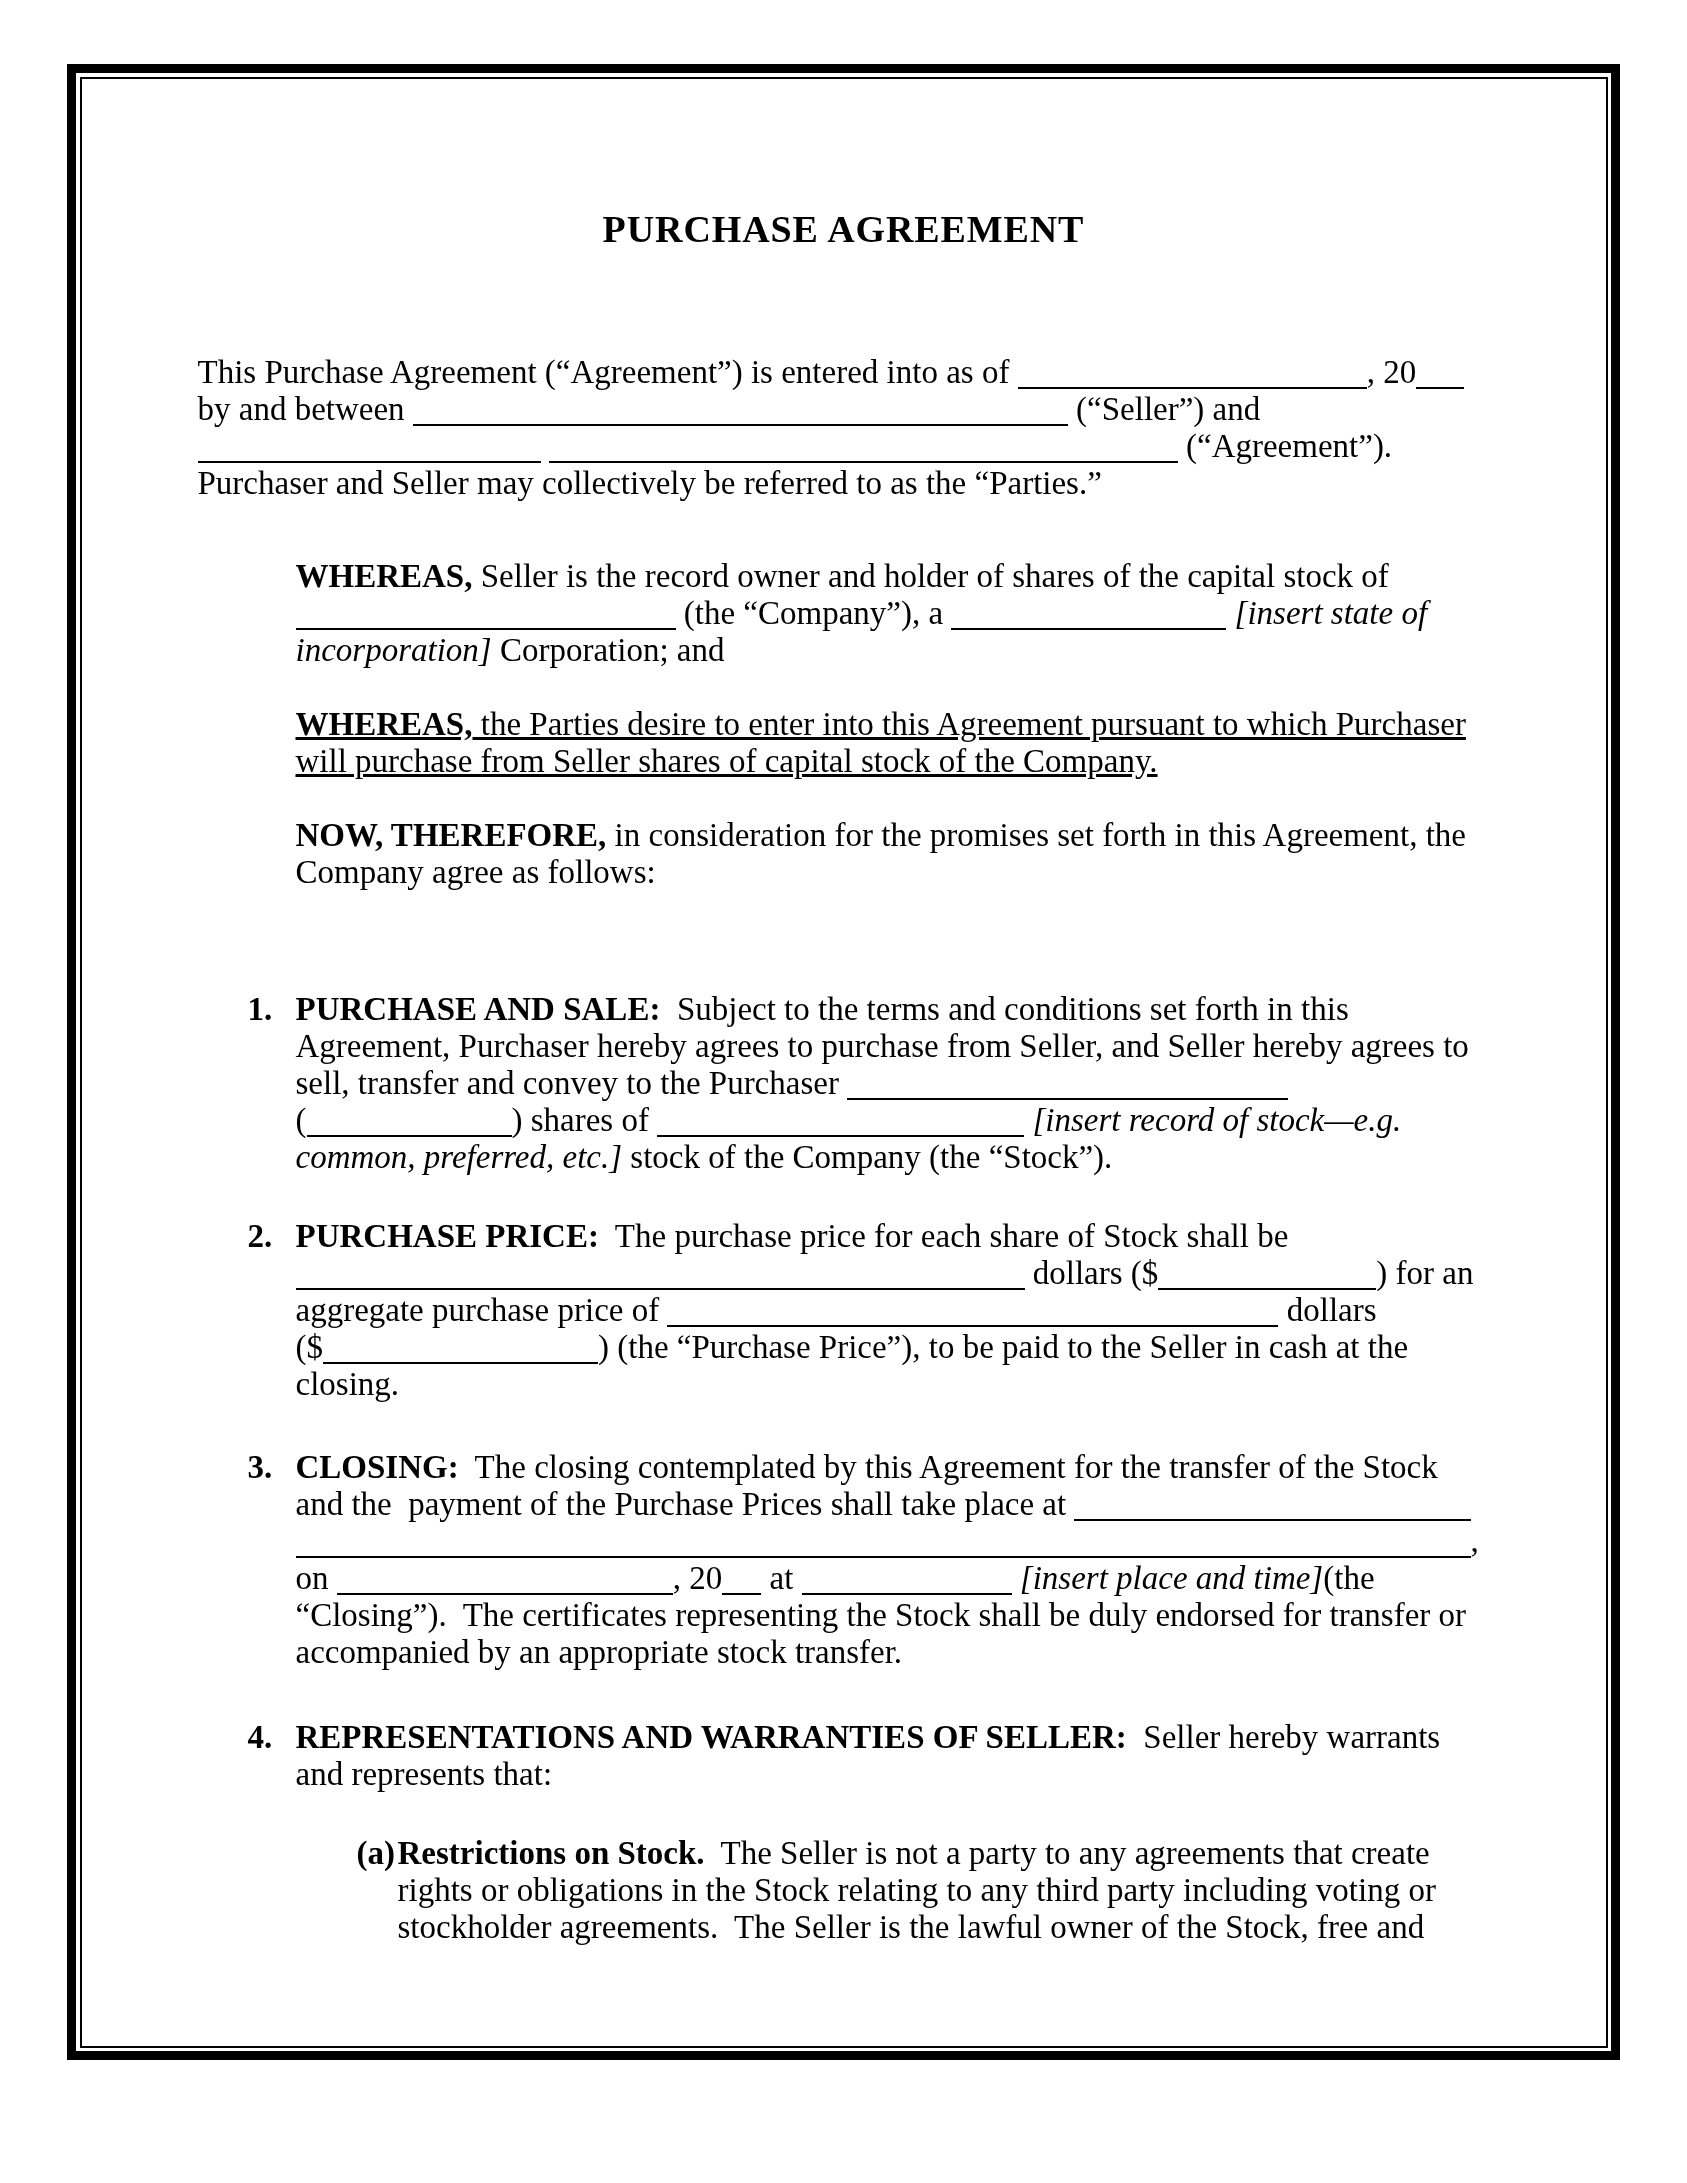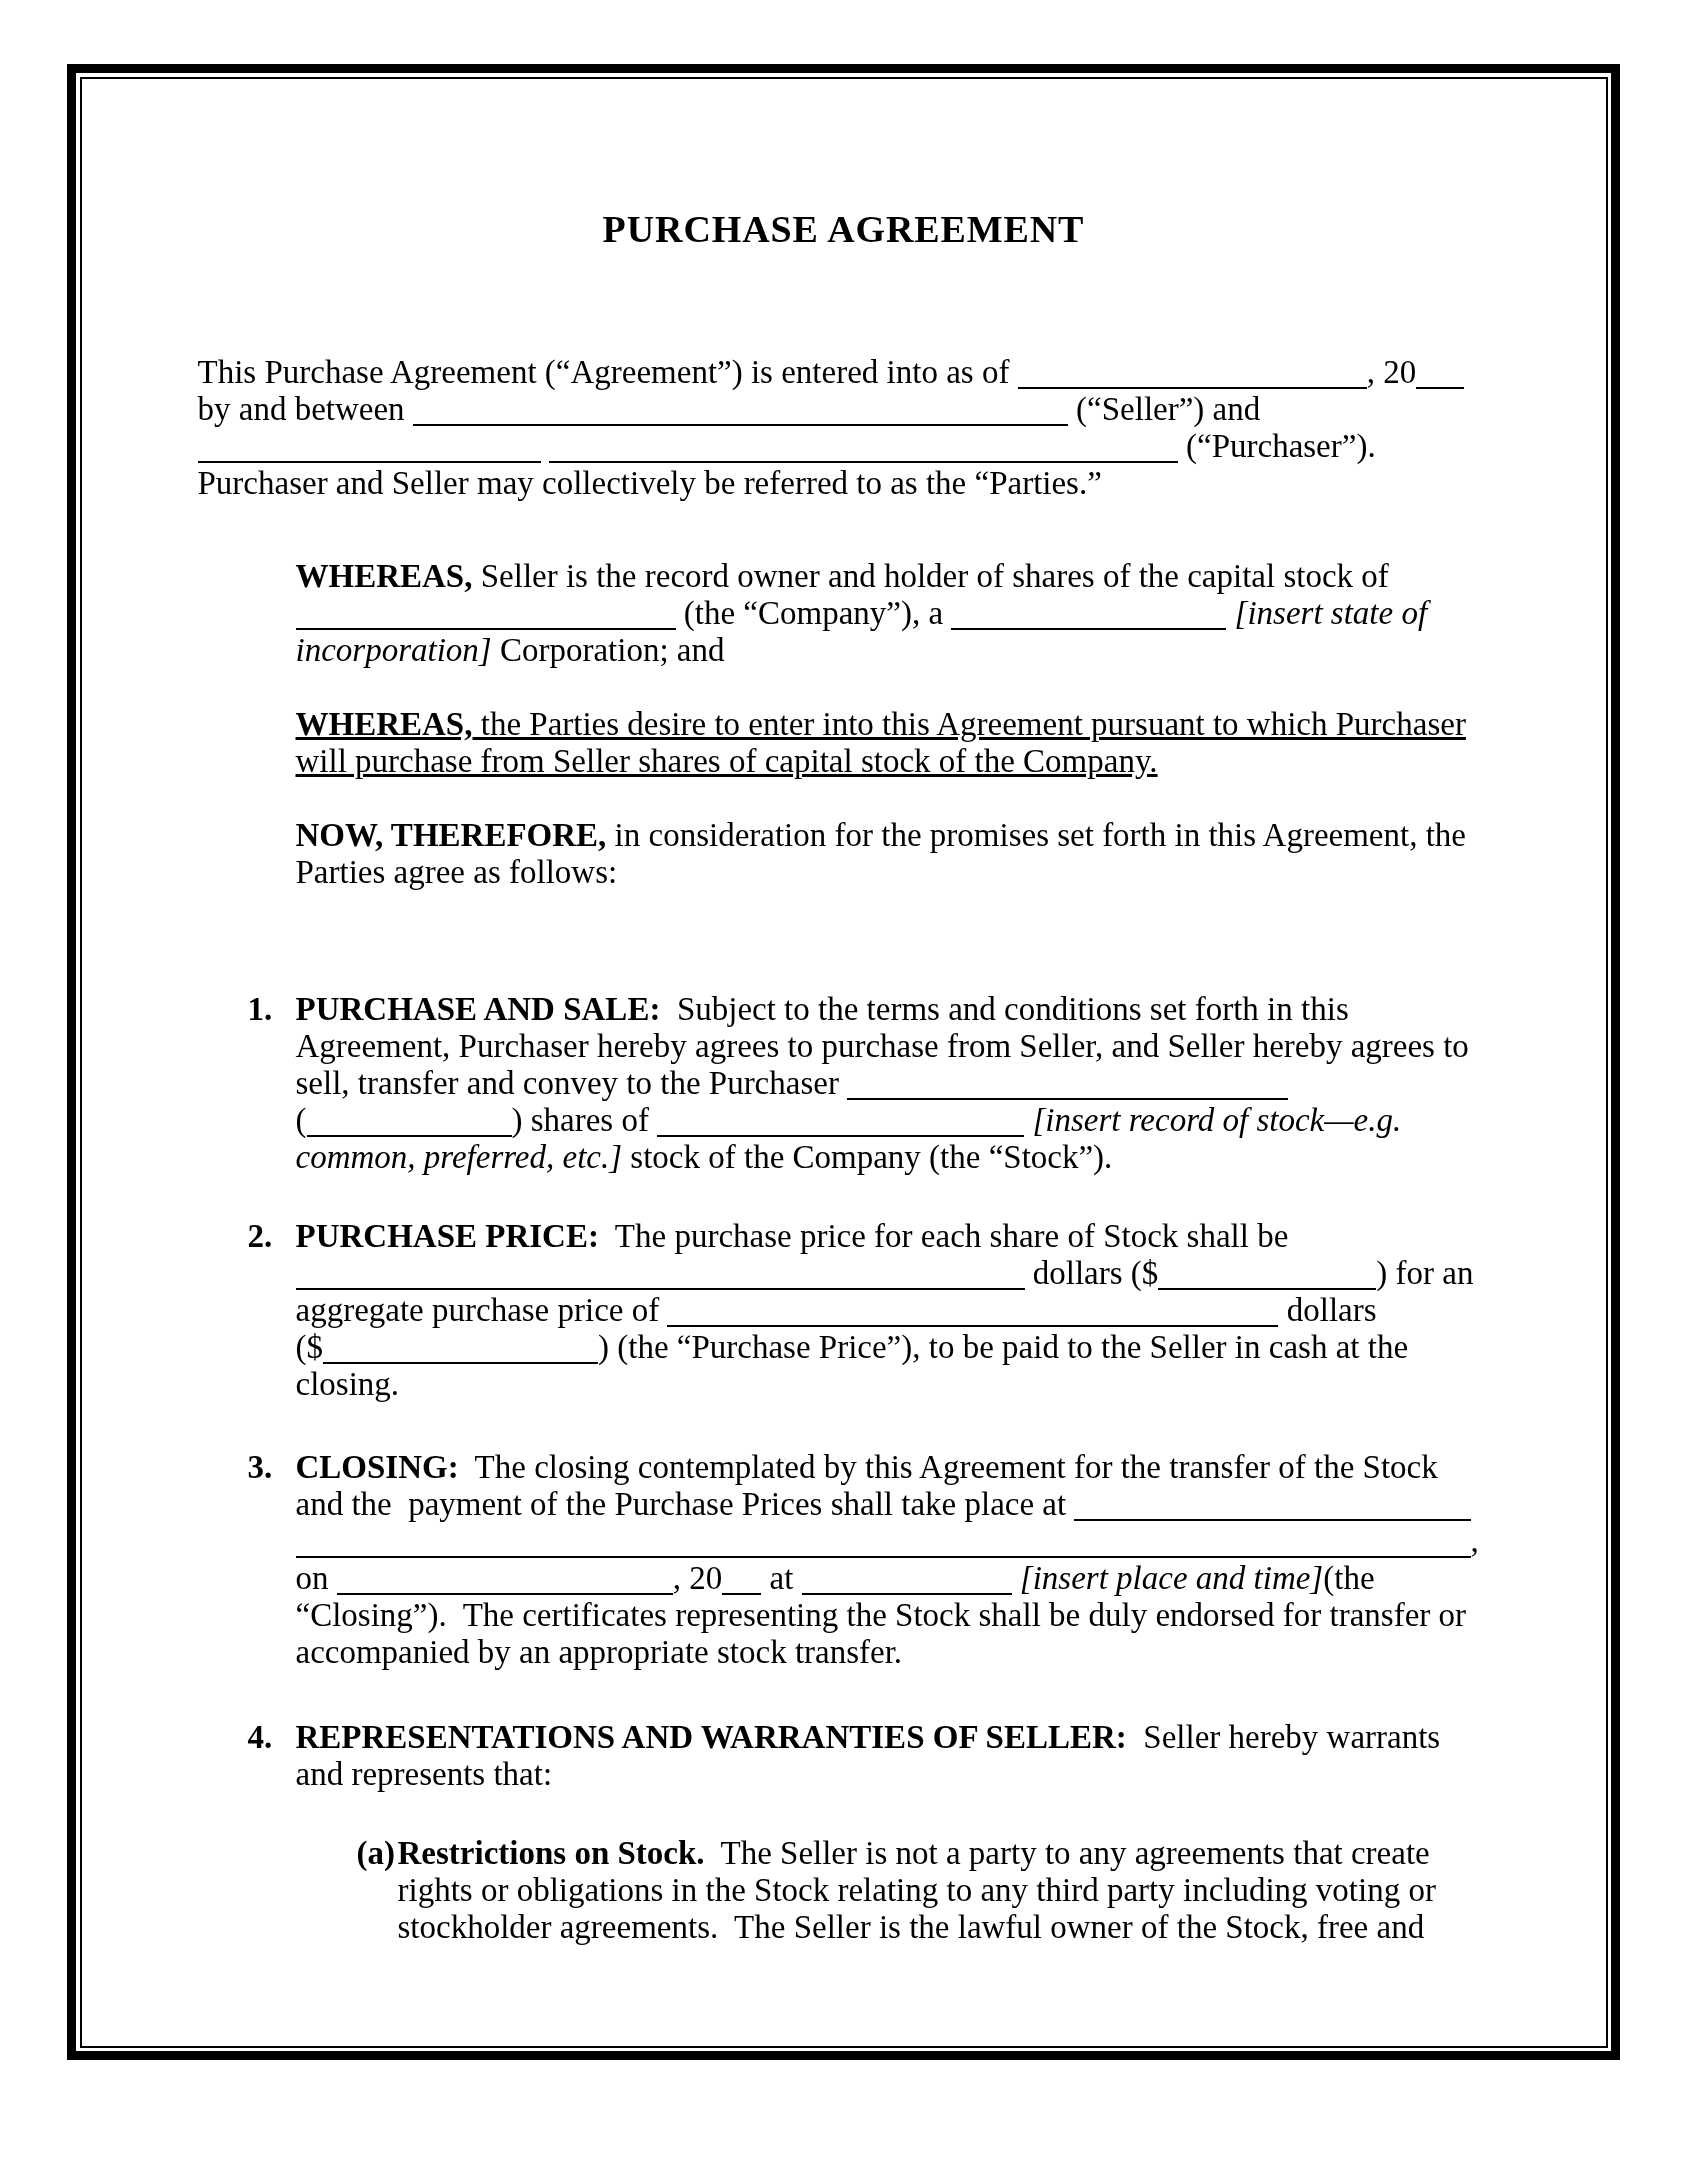--- a/index.html
+++ b/index.html
@@ -33,35 +33,35 @@
 <body>
 
 <div class="frame">
   <div class="frame-inner">
     <div class="content">
       <h1 class="doc-title">PURCHASE AGREEMENT</h1>
       <div id="blocks">
           <div class="block" style="margin-top: 103px; padding-left: 0px;">
             <div class="line"><span>This Purchase Agreement (“Agreement”) is entered into as of </span><span class="blank" style="width: 349px;"></span><span>, 20</span><span class="blank" style="width: 48px;"></span></div>
             <div class="line"><span>by and between </span><span class="blank" style="width: 655px;"></span><span> (“Seller”) and</span></div>
-            <div class="line"><span class="blank" style="width: 343px;"></span><span> </span><span class="blank" style="width: 629px;"></span><span> (“Purchaser”).</span></div>
+            <div class="line"><span class="blank" style="width: 343px;"></span><span> </span><span class="blank" style="width: 629px;"></span><span> (“Agreement”).</span></div>
             <div class="line"><span>Purchaser and Seller may collectively be referred to as the “Parties.”</span></div>
           </div>
           <div class="block" style="margin-top: 56px; padding-left: 98px;">
             <div class="line"><span class="b">WHEREAS,</span><span> Seller is the record owner and holder of shares of the capital stock of</span></div>
             <div class="line"><span class="blank" style="width: 380px;"></span><span> (the “Company”), a </span><span class="blank" style="width: 275px;"></span><span> </span><span class="i">[insert state of</span></div>
             <div class="line"><span class="i">incorporation]</span><span> Corporation; and</span></div>
           </div>
           <div class="block" style="margin-top: 37px; padding-left: 98px; text-decoration: underline;">
             <div class="line"><span class="b">WHEREAS,</span><span> the Parties desire to enter into this Agreement pursuant to which Purchaser</span></div>
             <div class="line"><span>will purchase from Seller shares of capital stock of the Company.</span></div>
           </div>
           <div class="block" style="margin-top: 37px; padding-left: 98px;">
             <div class="line"><span class="b">NOW, THEREFORE,</span><span> in consideration for the promises set forth in this Agreement, the</span></div>
-            <div class="line"><span>Parties agree as follows:</span></div>
+            <div class="line"><span>Company agree as follows:</span></div>
           </div>
           <div class="block" style="margin-top: 100px; padding-left: 98px;">
             <span class="marker b" style="left: 50px;">1.</span>
             <div class="line"><span class="b">PURCHASE AND SALE:</span><span>  Subject to the terms and conditions set forth in this</span></div>
             <div class="line"><span>Agreement, Purchaser hereby agrees to purchase from Seller, and Seller hereby agrees to</span></div>
             <div class="line"><span>sell, transfer and convey to the Purchaser </span><span class="blank" style="width: 441px;"></span></div>
             <div class="line"><span>(</span><span class="blank" style="width: 205px;"></span><span>) shares of </span><span class="blank" style="width: 367px;"></span><span> </span><span class="i">[insert record of stock—e.g.</span></div>
             <div class="line"><span class="i">common, preferred, etc.]</span><span> stock of the Company (the “Stock”).</span></div>
           </div>
           <div class="block" style="margin-top: 42px; padding-left: 98px;">

